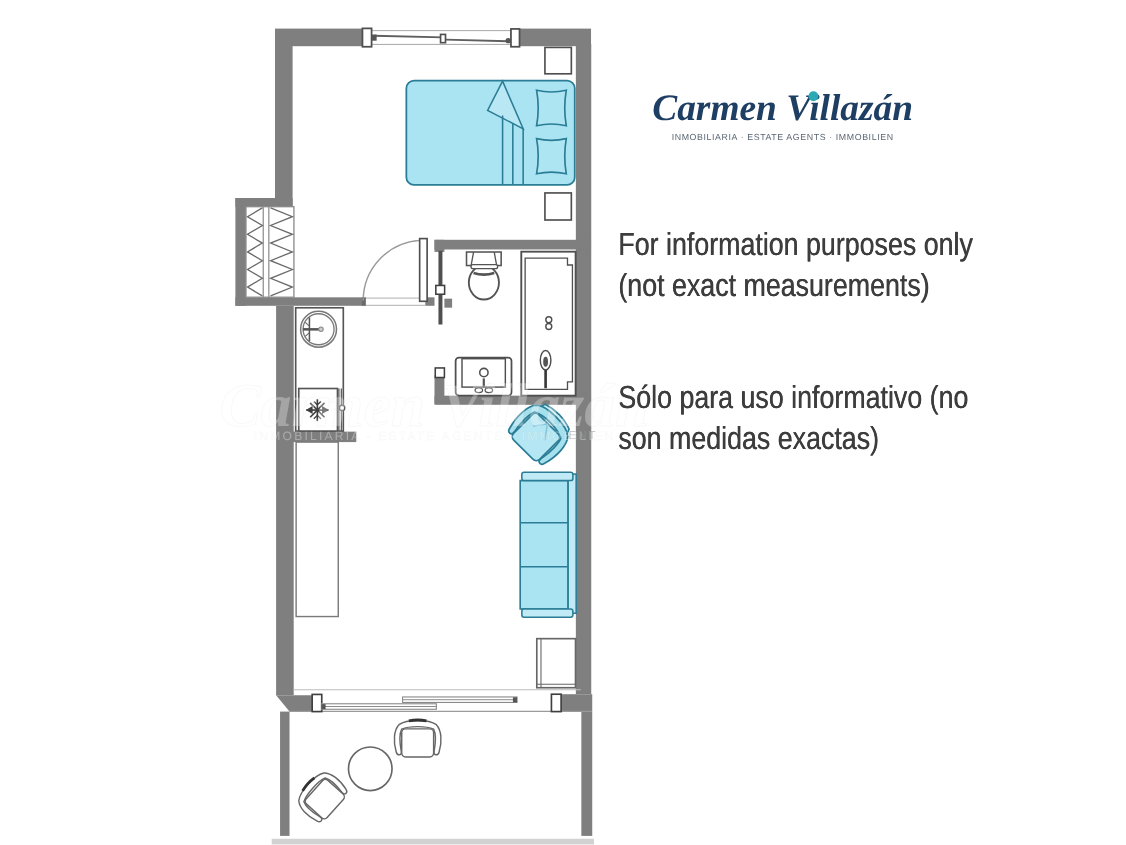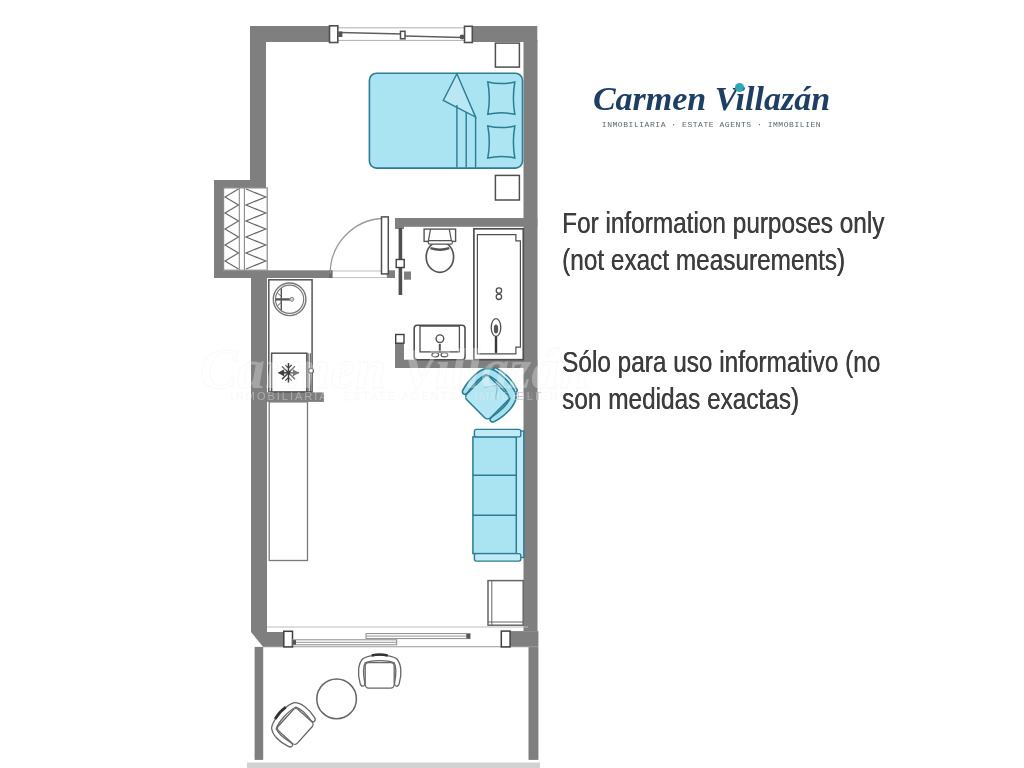--- a/index.html
+++ b/index.html
@@ -235,21 +235,21 @@
 
   <g text-anchor="middle">
     <text x="395" y="387.5" font-family="Liberation Serif, serif" font-size="56" font-style="italic" font-weight="bold" fill="rgba(255,255,255,0.3)" stroke="rgba(160,164,168,0.08)" stroke-width="0.8">Carmen Villazán</text>
     <text x="395" y="399.8" font-family="Liberation Sans, sans-serif" font-size="11" letter-spacing="2" fill="rgba(255,255,255,0.35)" stroke="rgba(150,155,160,0.1)" stroke-width="0.35">INMOBILIARIA - ESTATE AGENTS - IMMOBILIEN</text>
     <text x="530" y="399.5" font-family="Liberation Sans, sans-serif" font-size="10.5" letter-spacing="1.8" fill="rgba(150,156,161,0.55)">ENT</text>
   </g>
 </svg>
 
 <div style="position:absolute;left:589px;top:82px;width:245px;text-align:center;">
   <div style="font-family:'Liberation Serif',serif;font-style:italic;font-weight:bold;font-size:34px;line-height:34px;color:#1e3f63;white-space:nowrap;">Carmen Villazán</div>
-  <div style="font-family:Liberation Mono, monospace;font-size:8px;letter-spacing:0.55px;color:#5a6673;margin-top:4px;white-space:nowrap;">INMOBILIARIA · ESTATE AGENTS · IMMOBILIEN</div>
+  <div style="font-family:Liberation Sans, sans-serif;font-size:8px;letter-spacing:0.55px;color:#5a6673;margin-top:4px;white-space:nowrap;">INMOBILIARIA · ESTATE AGENTS · IMMOBILIEN</div>
 </div>
 
 <div style="position:absolute;left:735px;top:83px;width:9px;height:9px;border-radius:50%;background:#2ca9b5;"></div>
 
 <div class="txt" style="left:562px;top:205px;">For information purposes only<br>(not exact measurements)</div>
 
 <div class="txt" style="left:562px;top:344px;">Sólo para uso informativo (no<br>son medidas exactas)</div>
 
 </div>
 

